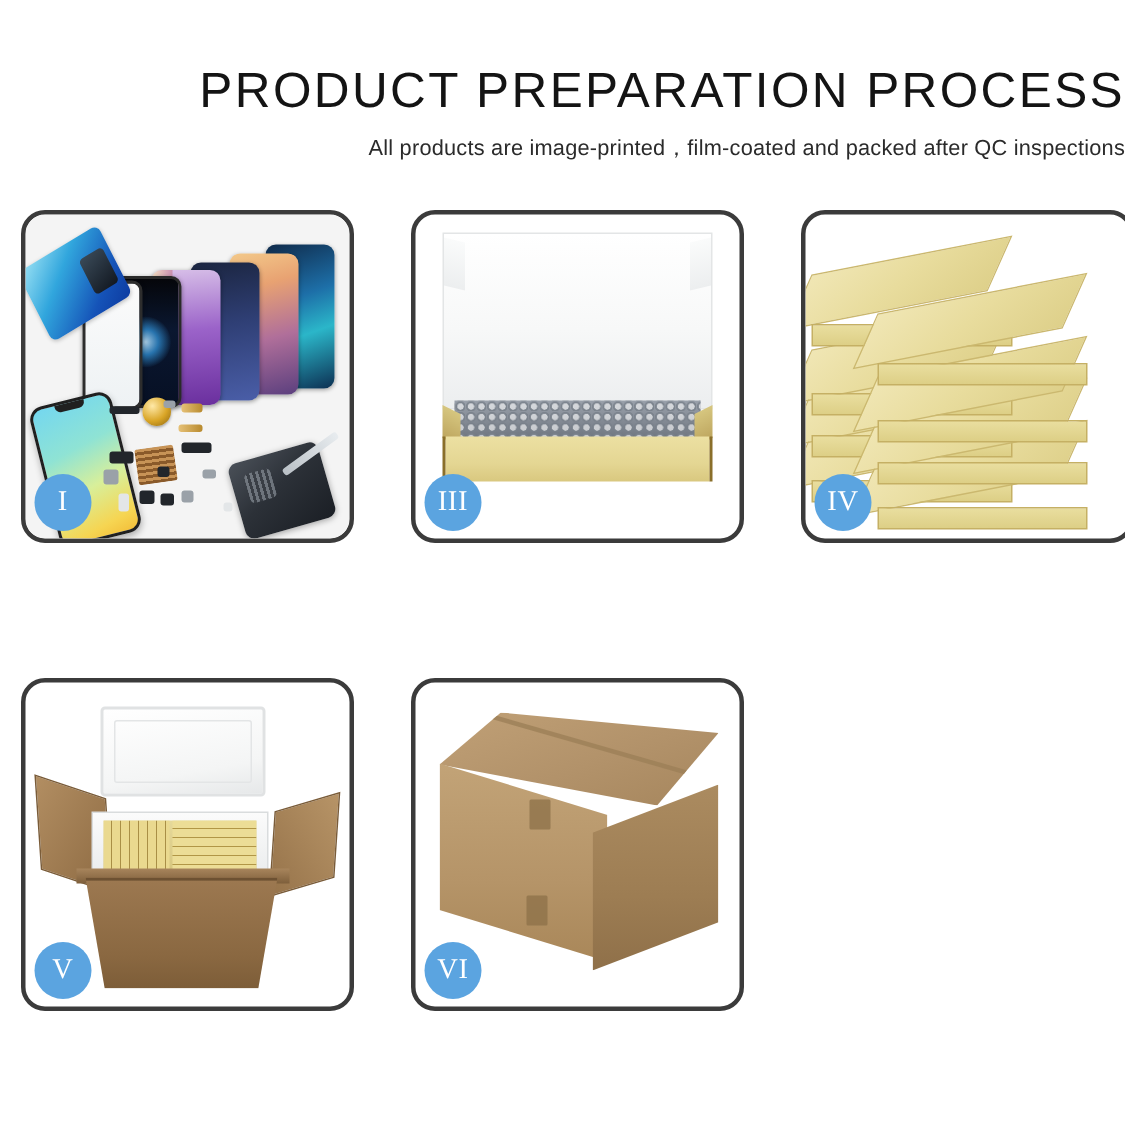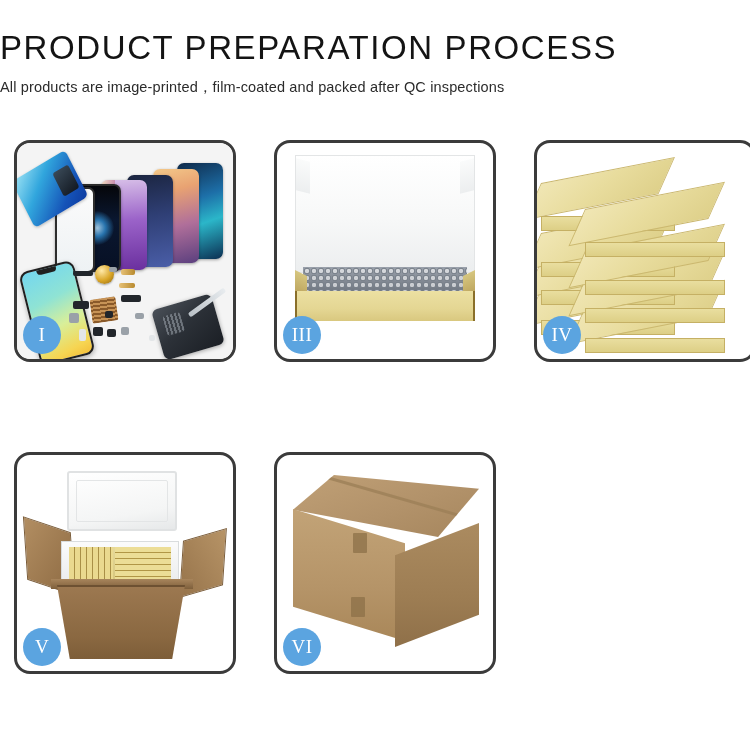--- a/index.html
+++ b/index.html
@@ -13,21 +13,21 @@
   }
 
   .page {
     position: relative;
     width: 750px;
     height: 750px;
     background: #ffffff;
   }
 
   
-  .header { position: absolute; top: 28px; left: 0; width: 750px; text-align: left; }
+  .header { position: absolute; top: 40px; left: 0; width: 750px; text-align: right; }
 
   .main-title {
     font-size: 33px;
     letter-spacing: 1.6px;
     font-weight: 400;
     color: #141414;
     line-height: 40px;
     white-space: nowrap;
   }
 

